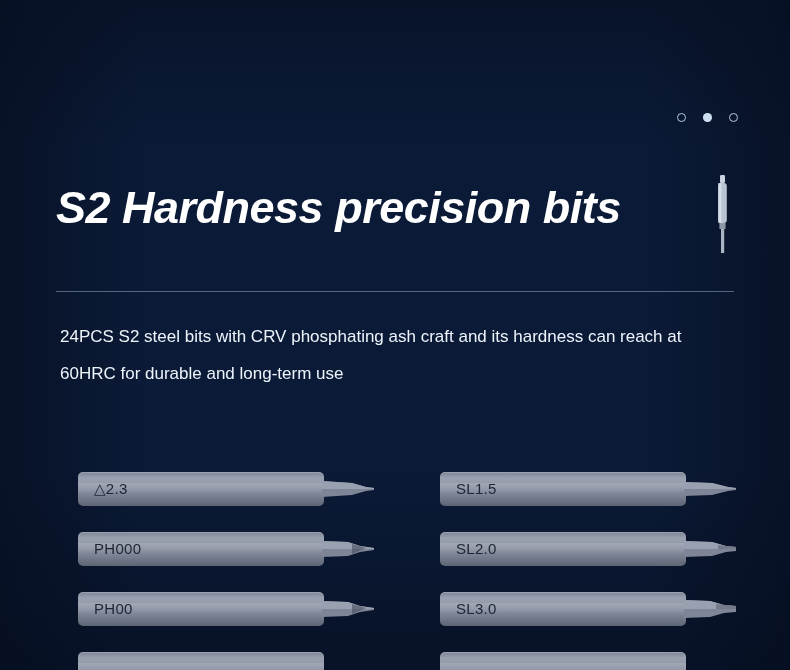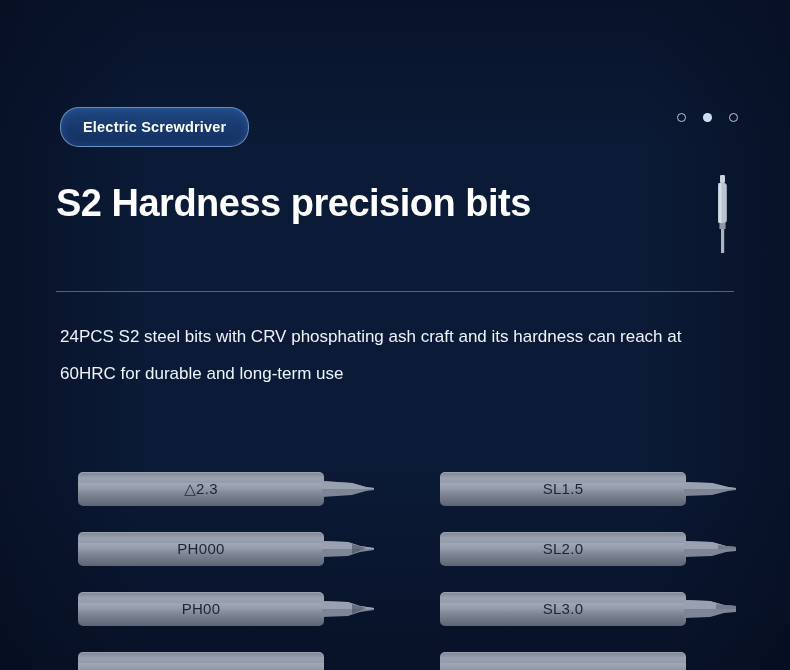--- a/index.html
+++ b/index.html
@@ -80,24 +80,25 @@
     background: rgba(215,232,250,0.95);
     border-color: rgba(215,232,250,0.95);
   }
 
   
   .headline {
     position: absolute;
     left: 56px;
     top: 182px;
     color: #ffffff;
-    font-size: 38px;
+    font-size: 45px;
     font-weight: bold;
     letter-spacing: -0.5px;
     white-space: nowrap;
+    font-style: italic;
   }
 
   
   .driver-icon {
     position: absolute;
     left: 713px;
     top: 175px;
     width: 20px;
     height: 78px;
   }
@@ -154,44 +155,41 @@
     height: 10px;
     background: linear-gradient(180deg, rgba(255,255,255,0.13), rgba(255,255,255,0));
   }
   .bit-label {
     position: absolute;
     left: 0;
     top: 0;
     width: 246px;
     height: 34px;
     line-height: 34px;
-    text-align: center;
     color: #1d2535;
     font-size: 15px;
     font-weight: normal;
     letter-spacing: 0.3px;
     z-index: 2;
+    padding-left: 16px;
   }
   .bit-tip {
     position: absolute;
     left: 244px;
     top: 5px;
     width: 52px;
     height: 24px;
   }
 </style>
 </head>
 <body>
 
 <div class="page">
   <div class="content">
 
-    <div class="badge">
-      <span>Electric Screwdriver</span>
-    </div>
 
     <div class="dots">
       <span class="dot"></span>
       <span class="dot active"></span>
       <span class="dot"></span>
     </div>
 
     <div class="headline">S2 Hardness precision bits</div>
 
     <div class="driver-icon">

